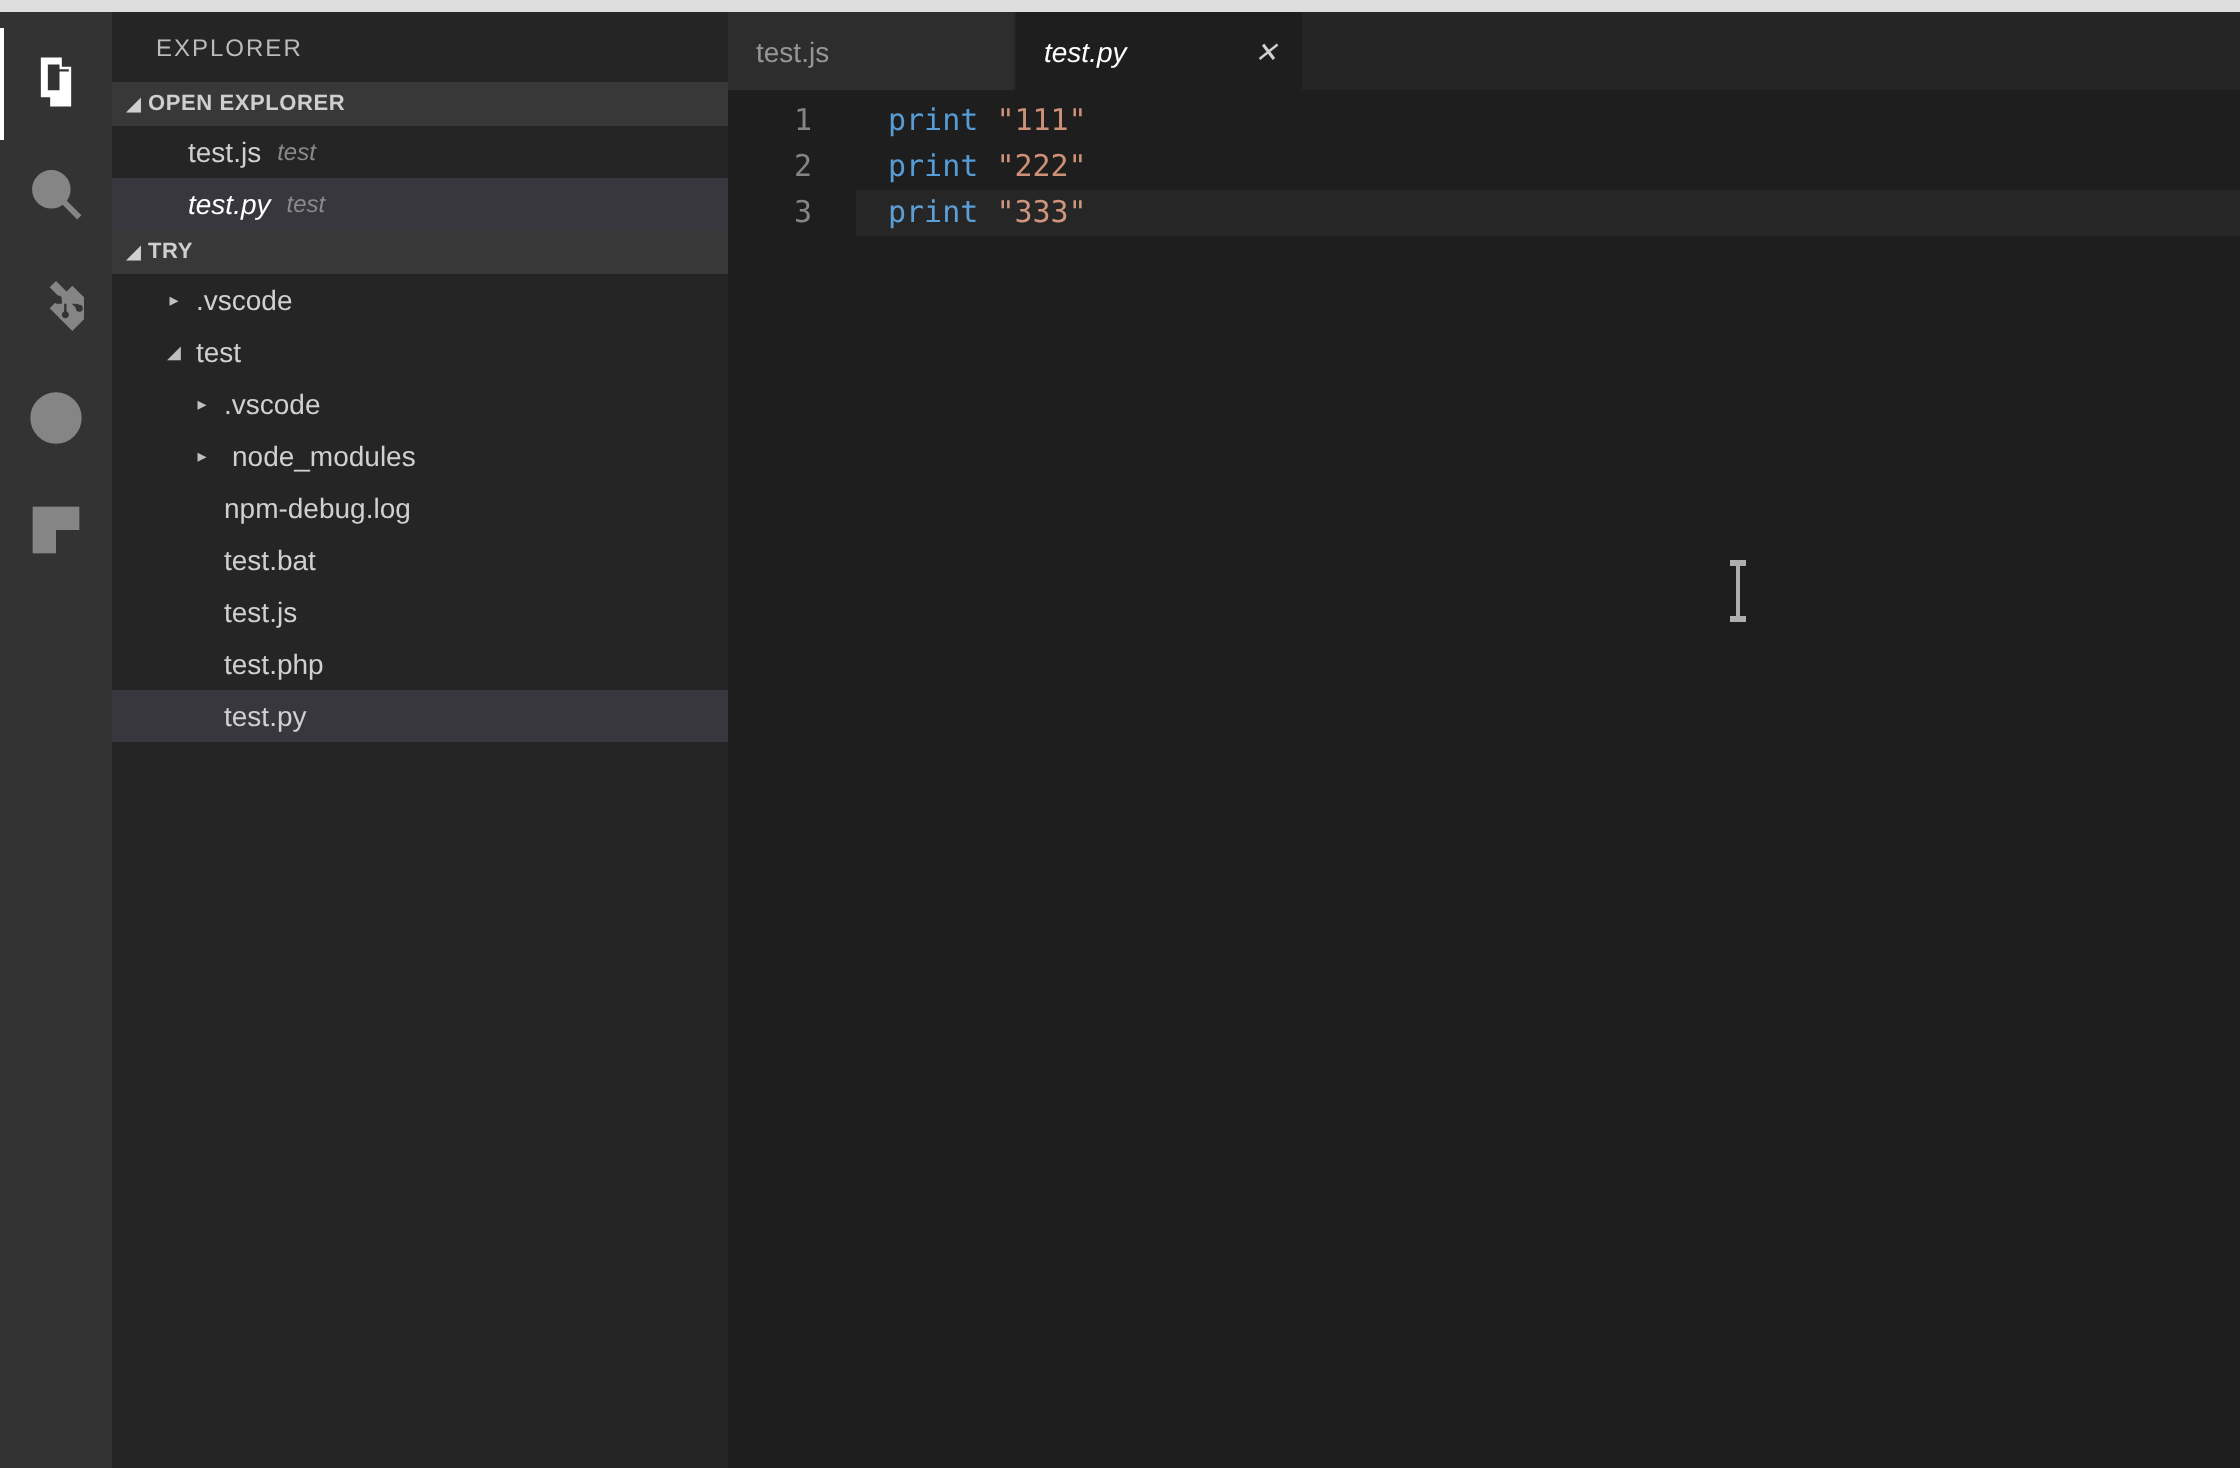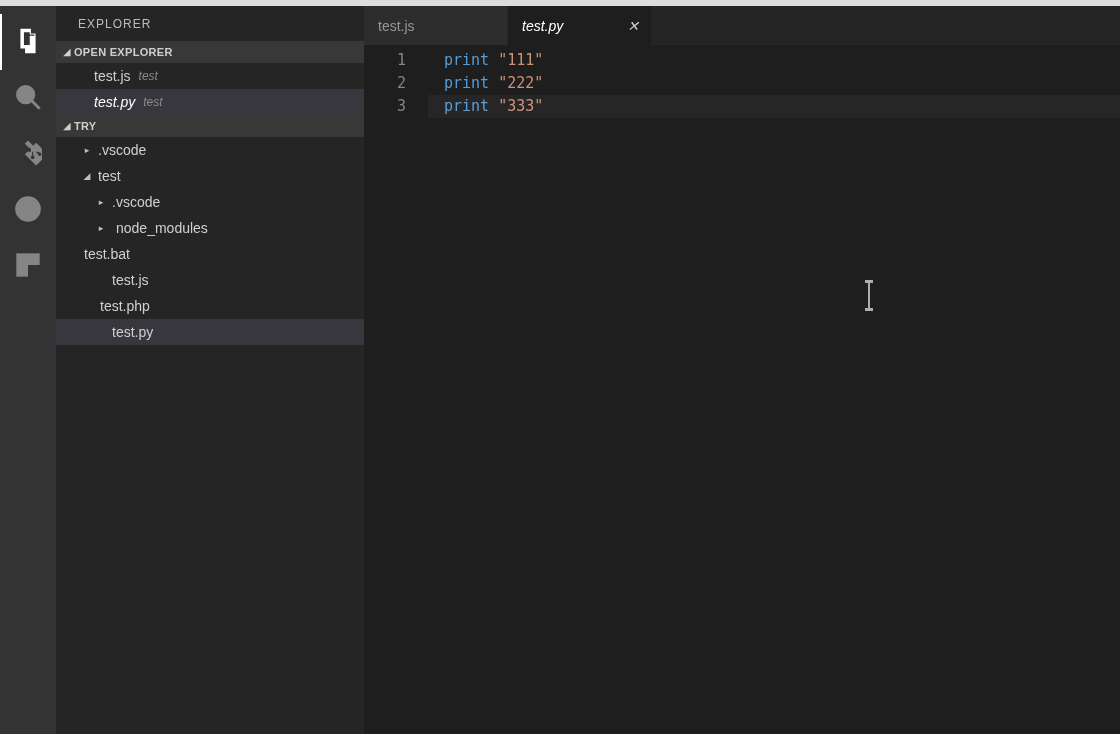--- a/index.html
+++ b/index.html
@@ -286,27 +286,30 @@
           <span style="margin-left: 4px;">test</span>
         </div>
         <div class="tree-item" style="padding-left: 38px;">
           <span class="twisty">▸</span>
           <span style="margin-left: 4px;">.vscode</span>
         </div>
         <div class="tree-item" style="padding-left: 38px;">
           <span class="twisty">▸</span>
           <span style="margin-left: 8px;">node_modules</span>
         </div>
-        <div class="tree-item" style="padding-left: 24px;">
+        <div class="tree-item" style="padding-left: 52px;">
+          <span style="margin-left: 4px;">npm-debug.log</span>
+        </div>
+        <div class="tree-item" style="padding-left: 52px;">
           <span style="margin-left: 4px;">test.bat</span>
         </div>
         <div class="tree-item" style="padding-left: 52px;">
           <span style="margin-left: 4px;">test.js</span>
         </div>
-        <div class="tree-item" style="padding-left: 40px;">
+        <div class="tree-item" style="padding-left: 52px;">
           <span style="margin-left: 4px;">test.php</span>
         </div>
         <div class="tree-item selected" style="padding-left: 52px;">
           <span style="margin-left: 4px;">test.py</span>
         </div>
       </div>
   </div>
 
   <div class="editor-group">
     <div class="tabbar" id="tabbar">

